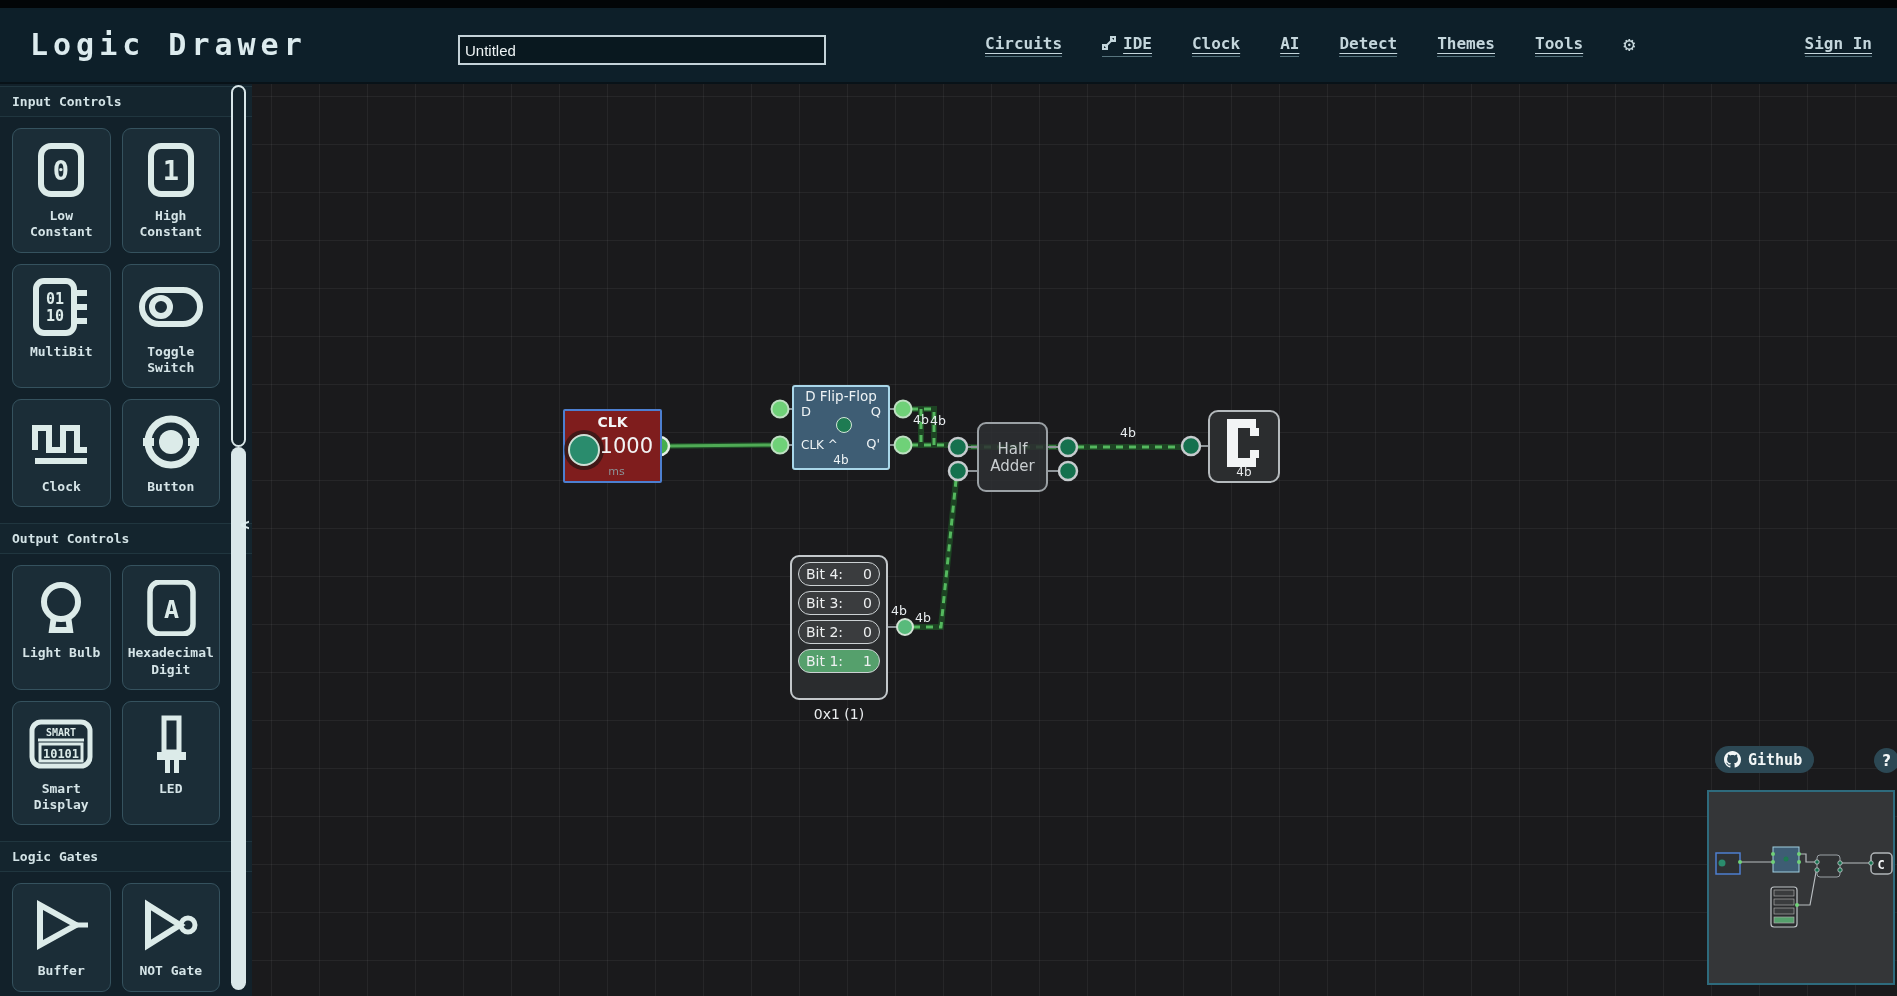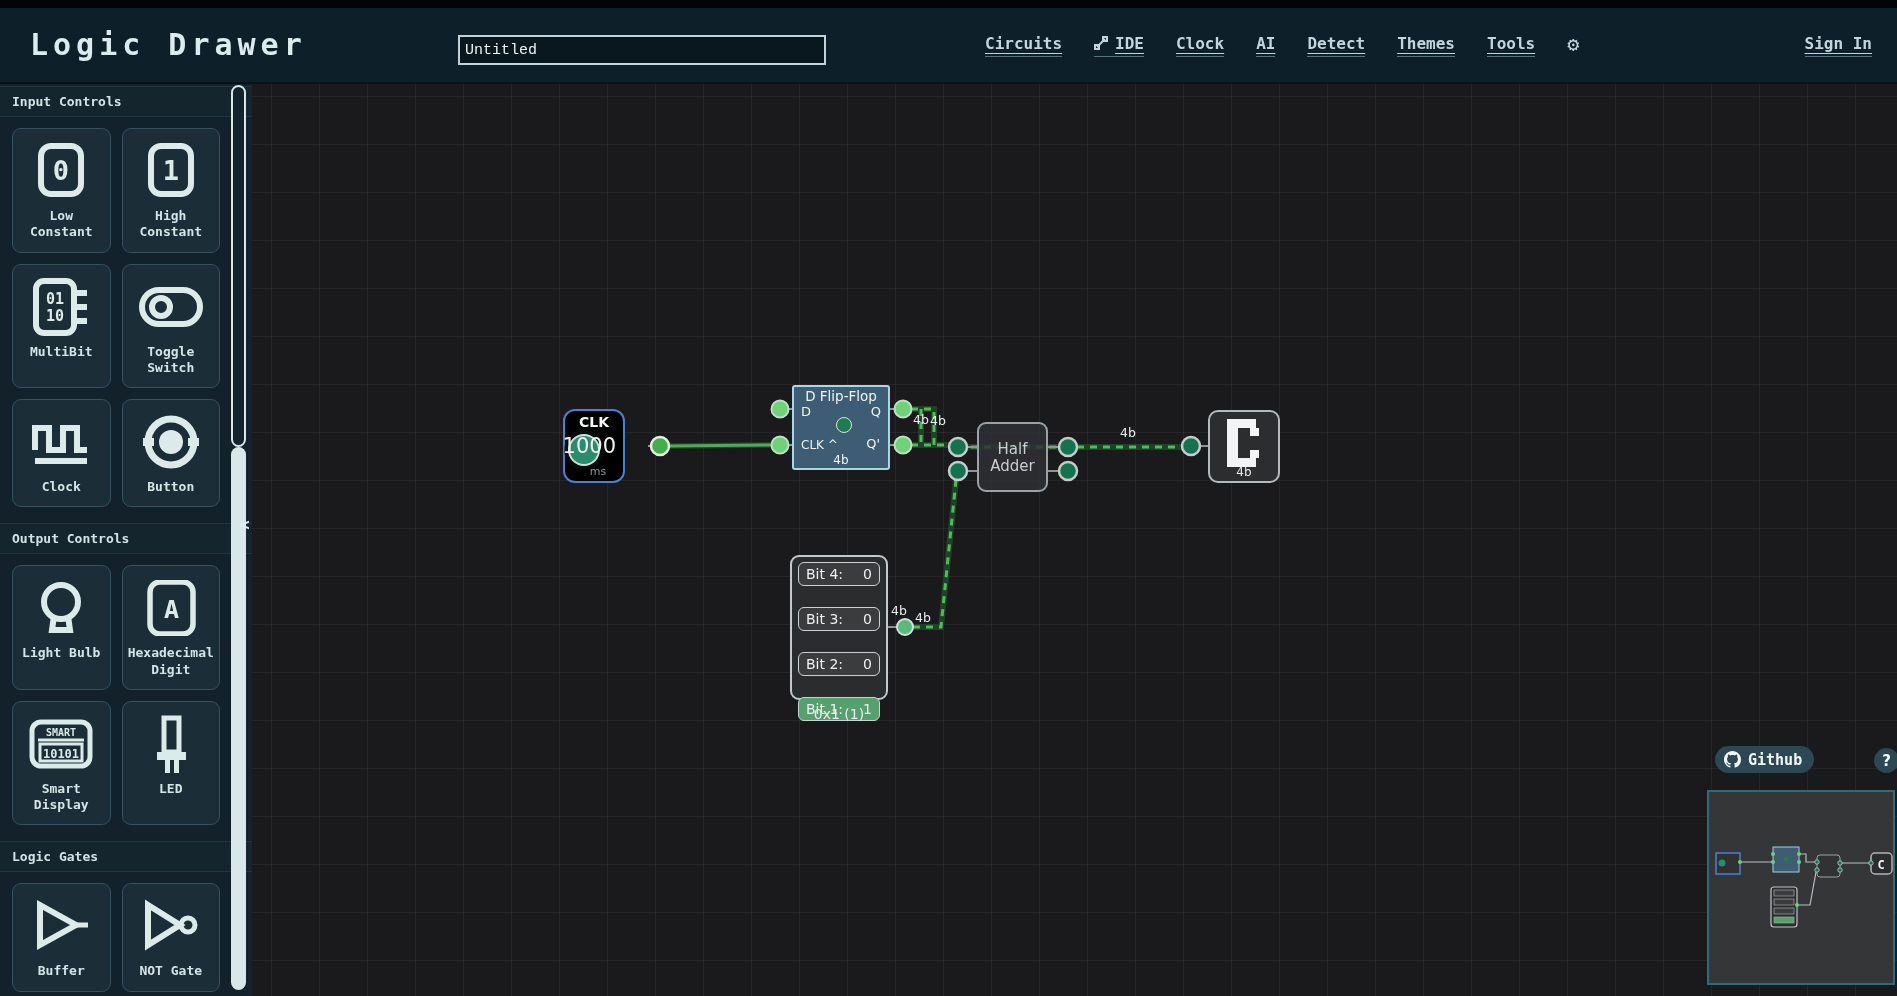--- a/index.html
+++ b/index.html
@@ -8,22 +8,22 @@
   .px{font-family:"DejaVu Sans Mono",monospace;}
 
   
   .top-strip{position:absolute;left:0;top:0;width:100%;height:8px;background:#020507;z-index:9;}
   .topbar{position:absolute;left:0;top:8px;width:100%;height:74px;background:#0d1f29;
     border-bottom:2px solid #081218;z-index:8;}
   .logo{position:absolute;left:30px;top:19px;font-size:30px;font-weight:bold;
     letter-spacing:5px;color:#dcebee;}
   .title-input{position:absolute;left:458px;top:27px;width:368px;height:30px;box-sizing:border-box;
     background:rgba(8,18,24,.55);border:2px solid #c3d2d8;color:#eef4f5;
-    font-family:Liberation Mono, monospace;font-size:15px;padding:0 5px;outline:none;}
-  .nav{position:absolute;left:985px;top:0;height:74px;display:flex;align-items:center;gap:32px;}
+    font-family:Liberation Sans, sans-serif;font-size:15px;padding:0 5px;outline:none;}
+  .nav{position:absolute;left:985px;top:0;height:74px;display:flex;align-items:center;gap:40px;}
   .nav-link{font-family:"DejaVu Sans Mono",monospace;font-weight:bold;font-size:16px;
     color:#c4d6dc;cursor:pointer;border-bottom:1px solid rgba(150,185,197,.55);
     padding-bottom:3px;text-decoration:underline;text-underline-offset:4px;text-decoration-thickness:1px;
     display:flex;align-items:center;gap:7px;white-space:nowrap;}
   .gear{font-size:20px;color:#c9dade;cursor:pointer;border:none;text-decoration:none;}
   .signin{position:absolute;right:25px;top:26px;}
 
   
   .sidebar{position:absolute;left:0;top:82px;width:252px;height:914px;background:#12212a;
     overflow:hidden;z-index:7;}
@@ -52,22 +52,22 @@
   .canvas{position:absolute;left:248px;top:82px;right:0;bottom:0;background:#1a1a1c;
     background-image:linear-gradient(rgba(255,255,255,.05) 1px,transparent 1px),
       linear-gradient(90deg,rgba(255,255,255,.05) 1px,transparent 1px);
     background-size:48px 48px;background-position:23px 14px;}
   .wires{position:absolute;left:0;top:0;width:1897px;height:996px;z-index:3;pointer-events:none;}
   .comp{position:absolute;z-index:4;box-sizing:border-box;}
   .wire-label{position:absolute;z-index:5;transform:translate(-50%,-50%);
     font-size:12.5px;color:#e8ecef;}
 
   
-  .clk{left:563px;top:409px;width:62px;height:74px;background:#000000;
-    border:2.5px solid #4d7fd0;border-radius:12px;cursor:grab;}
+  .clk{left:563px;top:409px;width:99px;height:74px;background:#7f1d1d;
+    border:2.5px solid #4d7fd0;border-radius:2px;cursor:grab;}
   .clk-title{position:absolute;top:3px;left:0;right:0;text-align:center;
     font-weight:bold;font-size:14px;color:#f4f6f7;}
   .clk-dot{position:absolute;left:3px;top:23px;width:28px;height:28px;border-radius:50%;
     background:#2a8c6d;border:2px solid #cfe0d6;box-shadow:0 0 0 4px rgba(15,20,18,.55);cursor:pointer;}
   .clk-value{position:absolute;right:7px;top:23px;font-size:21px;color:#f2f3f4;text-align:right;}
   .clk-unit{position:absolute;bottom:3px;left:0;right:0;text-align:center;font-size:11px;color:#8b9297;padding-left:8px;}
 
   
   .dff{left:792px;top:385px;width:98px;height:85px;background:#3e5d74;
     border:2px solid #a9d7ea;border-radius:3px;color:#eef3f5;cursor:grab;}
@@ -87,22 +87,22 @@
 
   
   .hexd{left:1208px;top:410px;width:72px;height:73px;background:#2b2d2f;
     border:2.5px solid #b5babd;border-radius:10px;cursor:grab;}
   .hexd svg{position:absolute;left:17px;top:7px;}
   .hexd-bits{position:absolute;bottom:2px;left:0;right:0;text-align:center;font-size:12px;color:#e8eaec;}
 
   
   .mbit{left:790px;top:555px;width:98px;height:145px;background:#2a2c2e;
     border:2px solid #c3c8cb;border-radius:9px;padding:5px 6px;cursor:grab;}
-  .mb-row{box-sizing:border-box;height:24px;margin-bottom:21px;border:1.8px solid #ccd1d3;
-    border-radius:6px;background:#3a3c3e;display:flex;justify-content:space-between;align-items:center;
+  .mb-row{box-sizing:border-box;height:24px;margin-bottom:5px;border:1.8px solid #ccd1d3;
+    border-radius:12px;background:#3a3c3e;display:flex;justify-content:space-between;align-items:center;
     padding:0 7px;font-size:14px;color:#eef0f1;cursor:pointer;}
   .mb-row.on{background:#55a06c;align-items:center;}
   .mb-caption{position:absolute;left:0;right:0;top:149px;text-align:center;font-size:14px;color:#e9ecee;}
 
   
   .github-btn{position:absolute;left:1715px;top:746px;height:27px;padding:0 12px 0 9px;z-index:6;
     background:#2c4854;border-radius:14px;display:flex;align-items:center;gap:7px;cursor:pointer;
     color:#f2f6f6;font-family:"DejaVu Sans Mono",monospace;font-weight:bold;font-size:15px;}
   .help-btn{position:absolute;left:1874px;top:748px;width:25px;height:25px;border-radius:50%;z-index:6;
     background:#2c4854;color:#f2f6f6;font-weight:bold;font-size:15px;display:flex;

